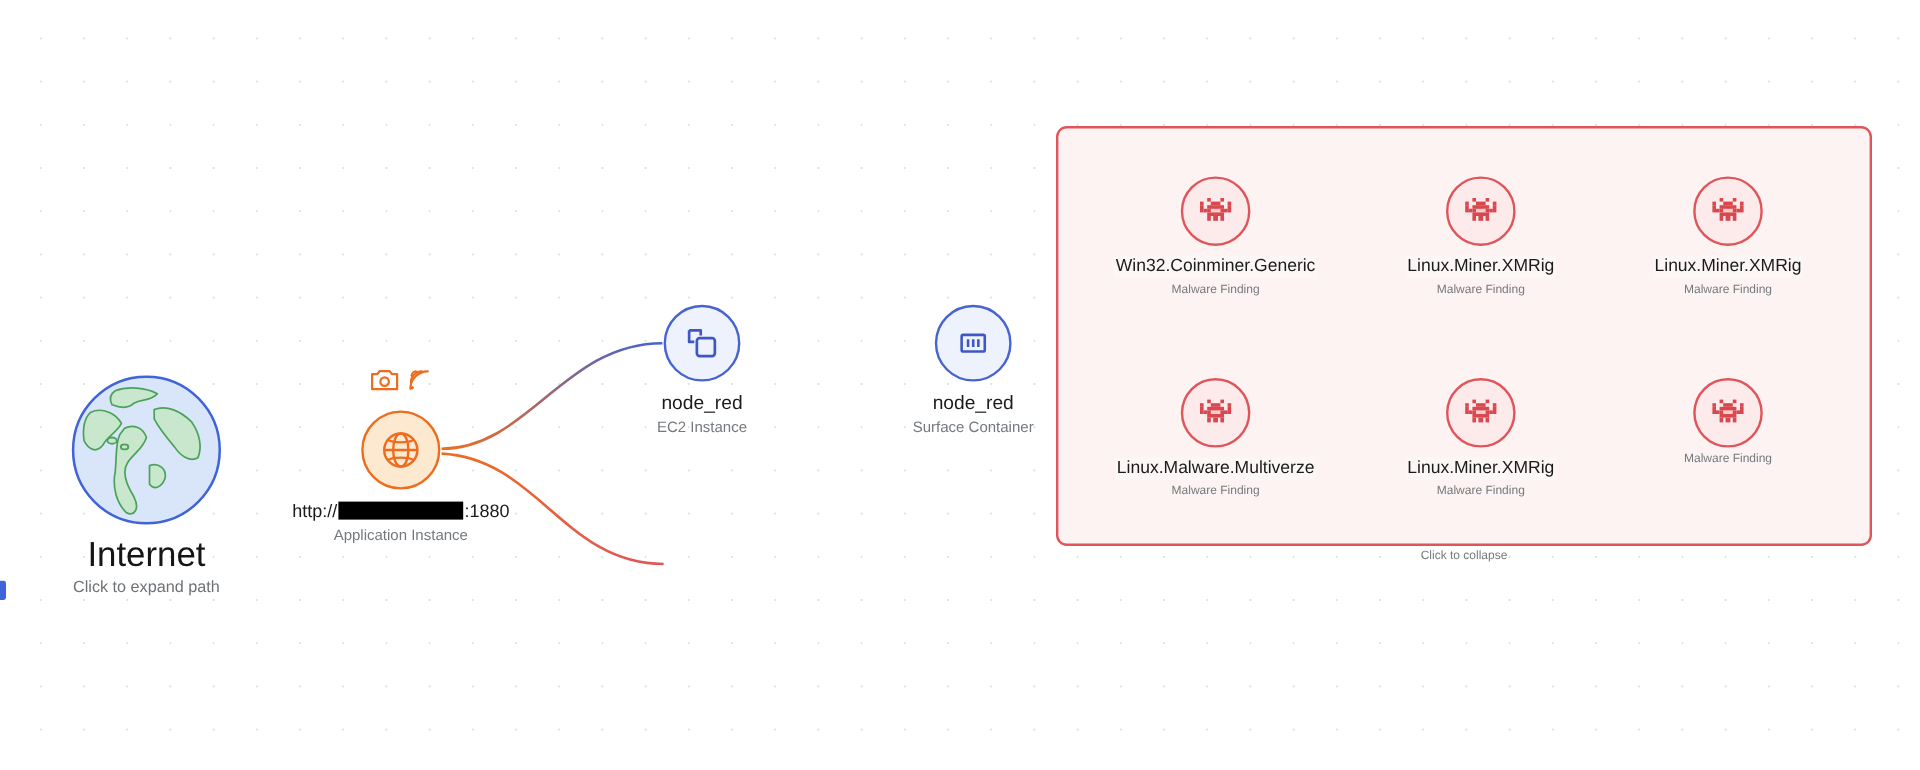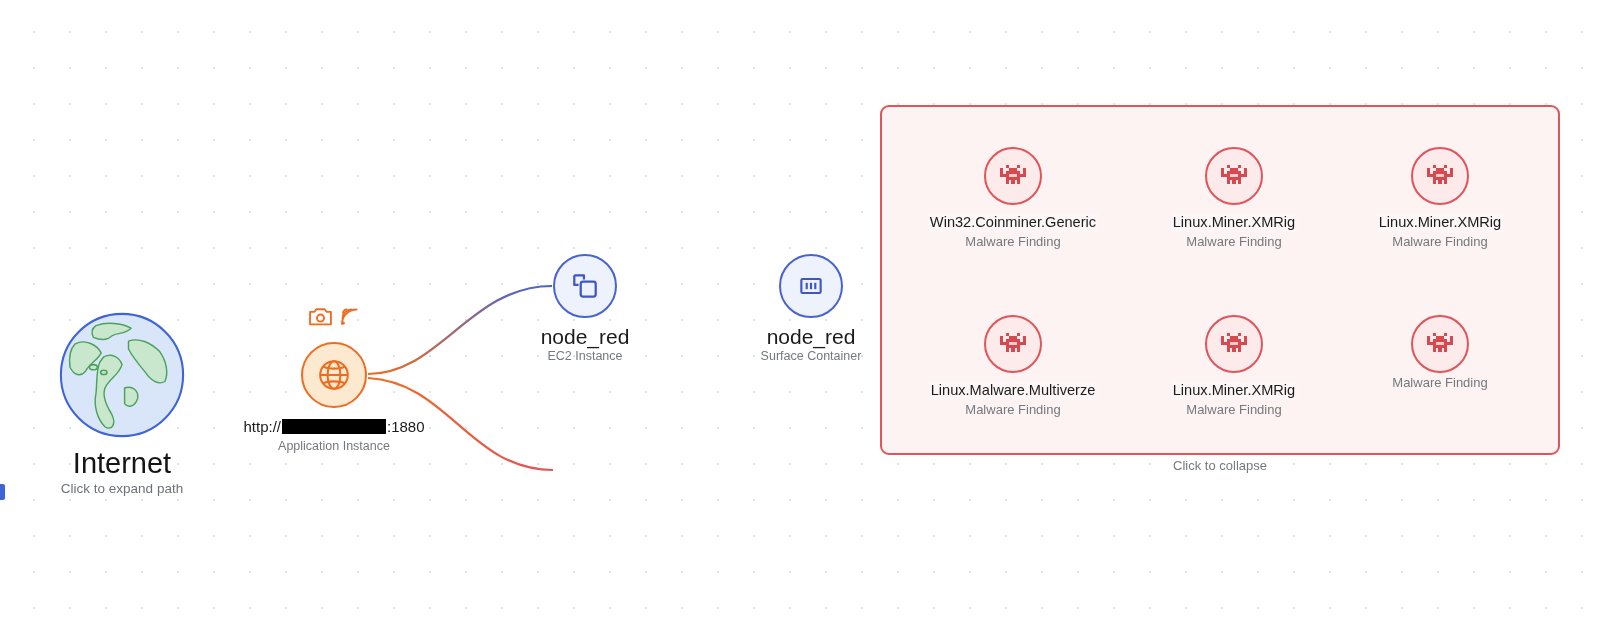--- a/index.html
+++ b/index.html
@@ -34,21 +34,21 @@
   }
   .node .bubble {
     width: 64px; height: 64px;
     margin: 0 auto;
     border-radius: 50%;
     display: flex; align-items: center; justify-content: center;
     background: #fff;
   }
   .node .title {
     margin-top: 9px;
-    font-size: 21px;
+    font-size: 16px;
     color: #1b1b1b;
     line-height: 19px;
     white-space: nowrap;
   }
   .node .subtitle {
     margin-top: 2px;
     font-size: 12.5px;
     color: #75797e;
     line-height: 16px;
     white-space: nowrap;
@@ -121,31 +121,31 @@
     border: 2px solid #e0555a;
     border-radius: 9px;
     background: #fdf3f3;
     z-index: 2;
   }
   #group-caption {
     position: absolute;
     left: 880px; top: 455px;
     width: 680px;
     text-align: center;
-    font-size: 13px;
+    font-size: 10px;
     color: #76797d;
     padding-top: 3px;
     z-index: 3;
   }
 
   
   .node.malware .bubble { width: 58px; height: 58px; }
   .node.malware { width: 230px; margin-left: -115px; }
   .node.malware .title { font-size: 14.6px; margin-top: 8px; text-decoration: underline; }
-  .node.malware .subtitle { font-size: 13px; }
+  .node.malware .subtitle { font-size: 10px; }
   .label-chip { display: inline-block; background: #fcf6f6; padding: 0 2px; }
 
   
   #left-edge-marker {
     position: absolute;
     left: -4px; top: 484px;
     width: 9px; height: 16px;
     background: #3f63d8;
     border-radius: 2px;
     z-index: 4;

